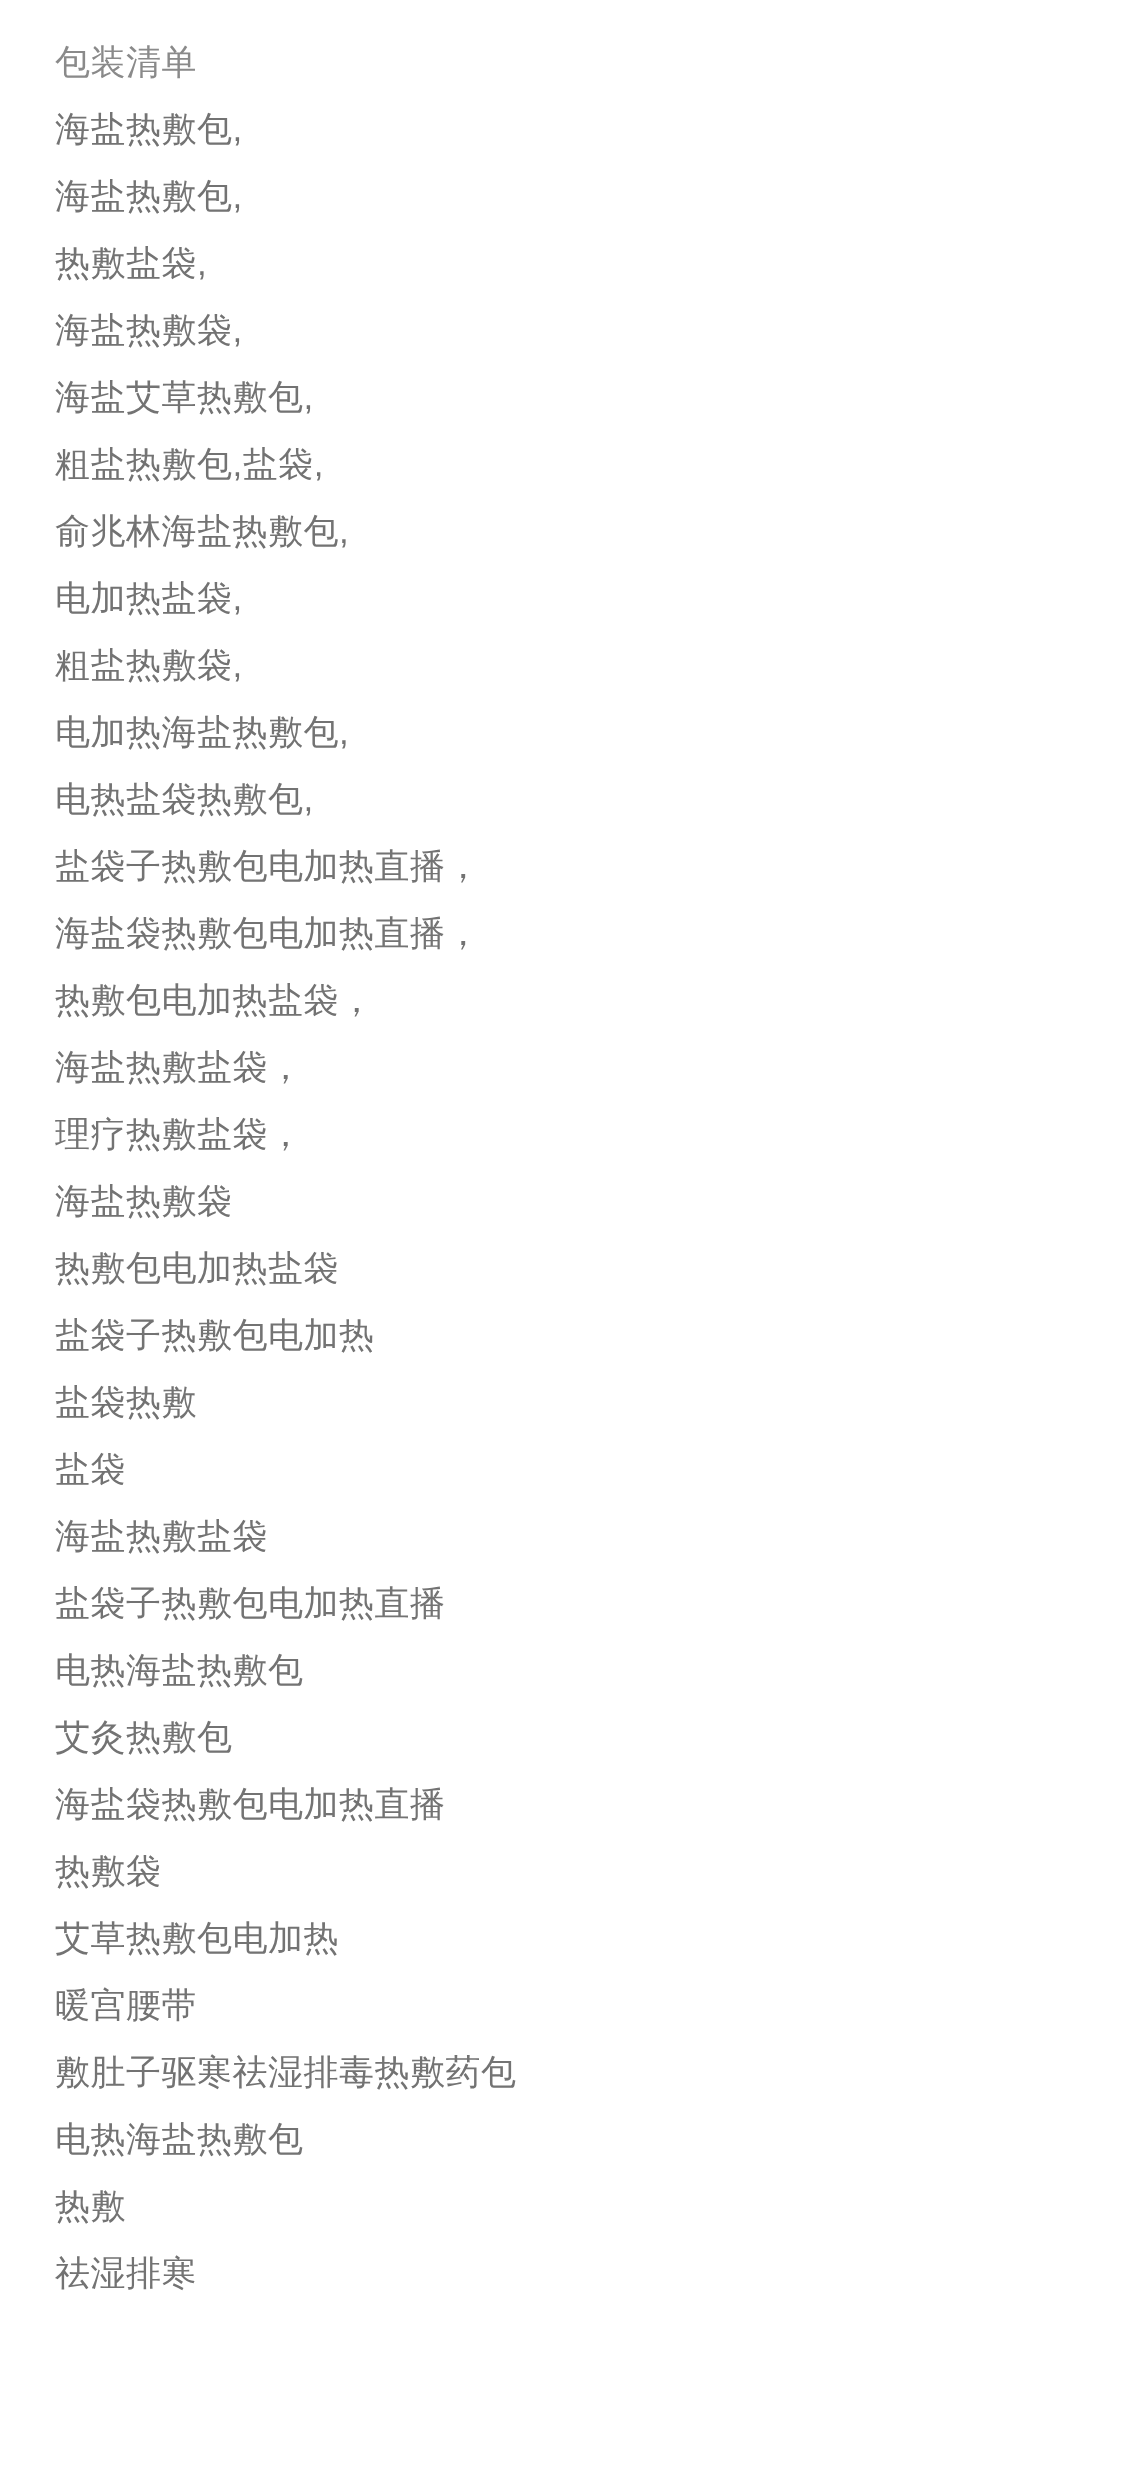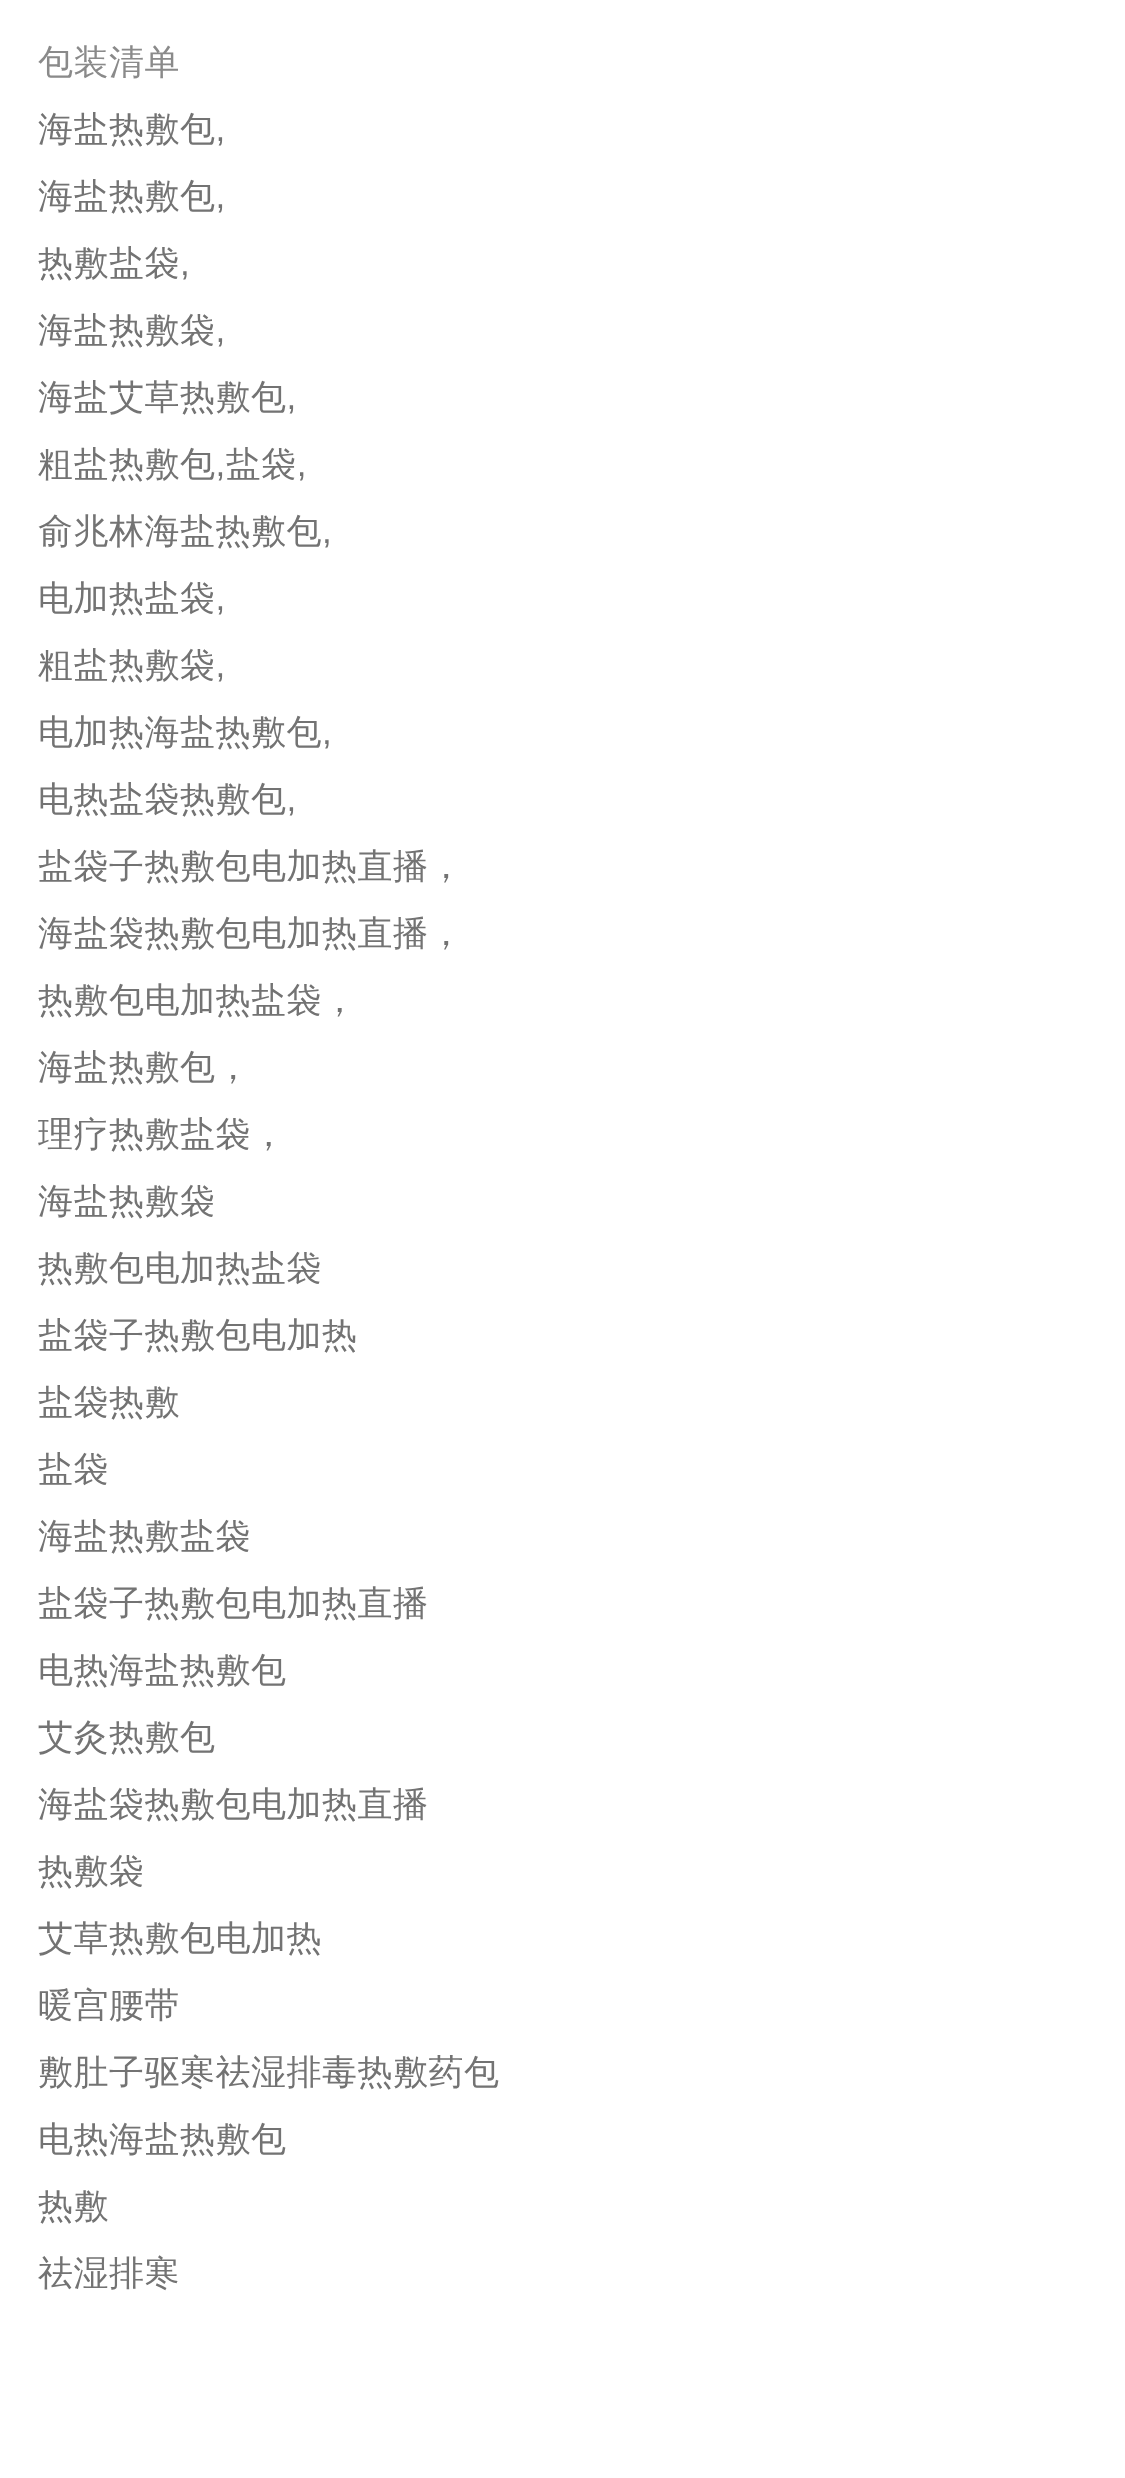--- a/index.html
+++ b/index.html
@@ -9,20 +9,21 @@
   }
   body {
     width: 1125px;
     min-height: 2478px;
     font-family: "Liberation Sans", "DejaVu Sans", sans-serif;
   }
   .page {
     width: 1036px;
     box-sizing: border-box;
     padding: 28px 0 0 38px;
+    margin-left: 17px;
   }
   .line {
     color: #737373;
     font-size: 35px;
     line-height: 67px;
     letter-spacing: 0.5px;
     white-space: pre;
   }
   .line.heading {
     color: #8a8a8a;
@@ -40,21 +41,21 @@
   <div class="line">海盐艾草热敷包,</div>
   <div class="line">粗盐热敷包,盐袋,</div>
   <div class="line">俞兆林海盐热敷包,</div>
   <div class="line">电加热盐袋,</div>
   <div class="line">粗盐热敷袋,</div>
   <div class="line">电加热海盐热敷包,</div>
   <div class="line">电热盐袋热敷包,</div>
   <div class="line">盐袋子热敷包电加热直播，</div>
   <div class="line">海盐袋热敷包电加热直播，</div>
   <div class="line">热敷包电加热盐袋，</div>
-  <div class="line">海盐热敷包，</div>
+  <div class="line">海盐热敷盐袋，</div>
   <div class="line">理疗热敷盐袋，</div>
   <div class="line">海盐热敷袋</div>
   <div class="line">热敷包电加热盐袋</div>
   <div class="line">盐袋子热敷包电加热</div>
   <div class="line">盐袋热敷</div>
   <div class="line">盐袋</div>
   <div class="line">海盐热敷盐袋</div>
   <div class="line">盐袋子热敷包电加热直播</div>
   <div class="line">电热海盐热敷包</div>
   <div class="line">艾灸热敷包</div>

